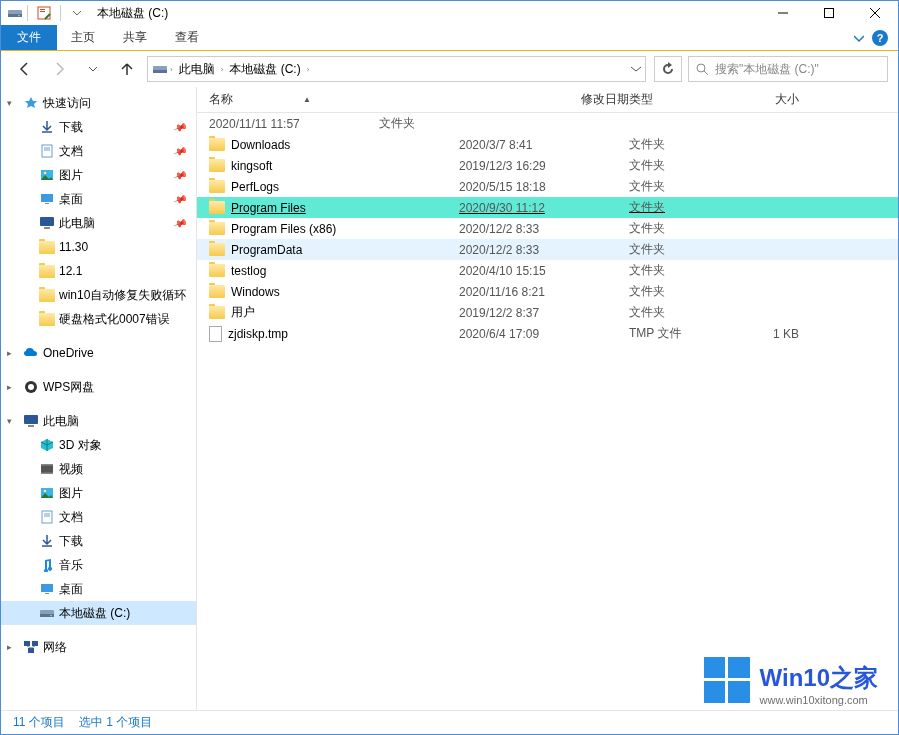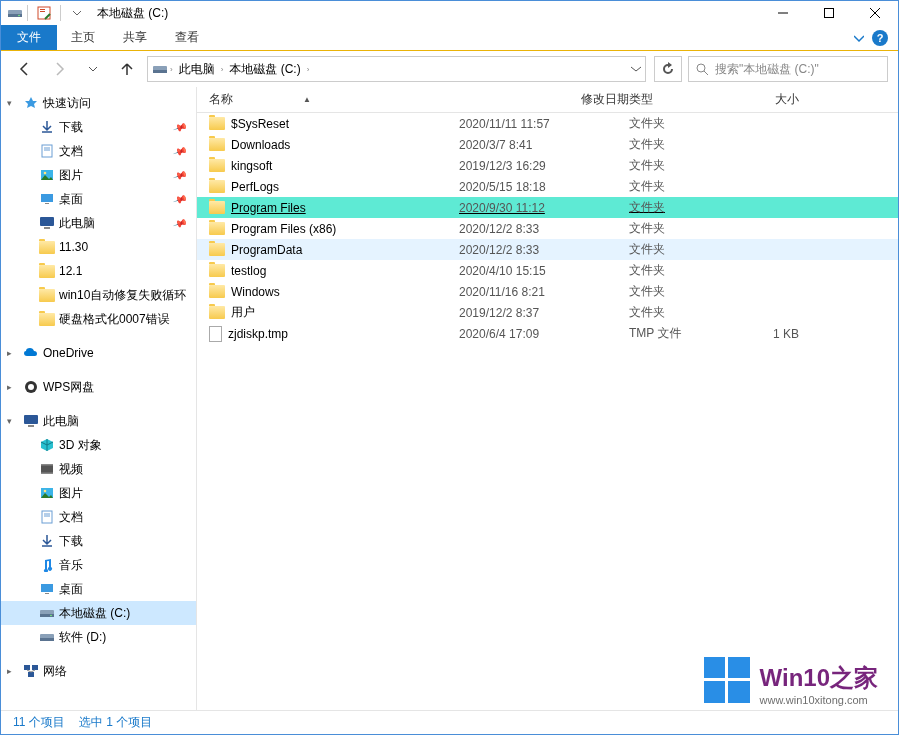--- a/index.html
+++ b/index.html
@@ -67,21 +67,21 @@
 .file-icon-generic { width: 13px; height: 16px; background: #fff; border: 1px solid #aaa; position: relative; }
 
 
 .status-bar { height: 24px; border-top: 1px solid #e5e5e5; display: flex; align-items: center; padding: 0 12px; gap: 14px; font-size: 12px; color: #1979ca; }
 
 
 .watermark { position: absolute; right: 20px; bottom: 28px; display: flex; align-items: center; gap: 10px; opacity: 0.95;}
 .wm-logo { width: 46px; height: 46px; display: grid; grid-template-columns: 1fr 1fr; grid-template-rows: 1fr 1fr; gap: 3px; }
 .wm-logo div { background: #1e88e5; }
 .wm-text { display: flex; flex-direction: column; }
-.wm-title { font-size: 24px; font-weight: 600; color: #701a75; margin-top: 9px; }
+.wm-title { font-size: 24px; font-weight: 600; color: #1d4ed8; margin-top: 9px; }
 .wm-sub { font-size: 11px; color: #666; }
 
 svg { display: block; }
 </style>
 </head>
 <body>
 
 <div class="title-bar">
   <div class="title-left">
     <span class="title-icon">
@@ -387,29 +387,20 @@
         </div>
         <div class="tree-item l2 selected">
           <span class="tree-icon">
             <svg width="16" height="12">
               <rect x="1" y="3" width="14" height="7" rx="1" fill="#8aa0b8"></rect>
               <rect x="1" y="7" width="14" height="3" fill="#5a7390"></rect>
               <circle cx="12" cy="8.5" r="0.8" fill="#7cff7c"></circle>
             </svg>
           </span>
           <span>本地磁盘 (C:)</span>
-        </div>
-        <div class="tree-item l2">
-          <span class="tree-icon">
-            <svg width="16" height="12">
-              <rect x="1" y="3" width="14" height="7" rx="1" fill="#8aa0b8"></rect>
-              <rect x="1" y="7" width="14" height="3" fill="#5a7390"></rect>
-            </svg>
-          </span>
-          <span>软件 (D:)</span>
         </div>
       </div>
 
     <div class="tree-gap"></div>
     <div class="tree-item l1">
       <span class="tree-expand">▸</span>
       <span class="tree-icon">
           <svg width="16" height="14">
             <rect x="1" y="1" width="6" height="5" fill="#2b5797"></rect>
             <rect x="9" y="1" width="6" height="5" fill="#2b5797"></rect>
@@ -426,24 +417,20 @@
       <div class="col-name">
           <span>名称</span>
           <span class="sort-arrow">▲</span>
         </div>
       <div class="col-date">修改日期</div>
       <div class="col-type">类型</div>
       <div class="col-size">大小</div>
     </div>
     <div class="file-list" id="file-list">
         <div class="file-row">
-          <div class="cell-name">
-            <span class="folder-icon"></span>
-            <span>$SysReset</span>
-          </div>
           <div class="cell-date">2020/11/11 11:57</div>
           <div class="cell-type">文件夹</div>
           <div class="cell-size"></div>
         </div>
         <div class="file-row">
           <div class="cell-name">
             <span class="folder-icon"></span>
             <span>Downloads</span>
           </div>
           <div class="cell-date">2020/3/7 8:41</div>

